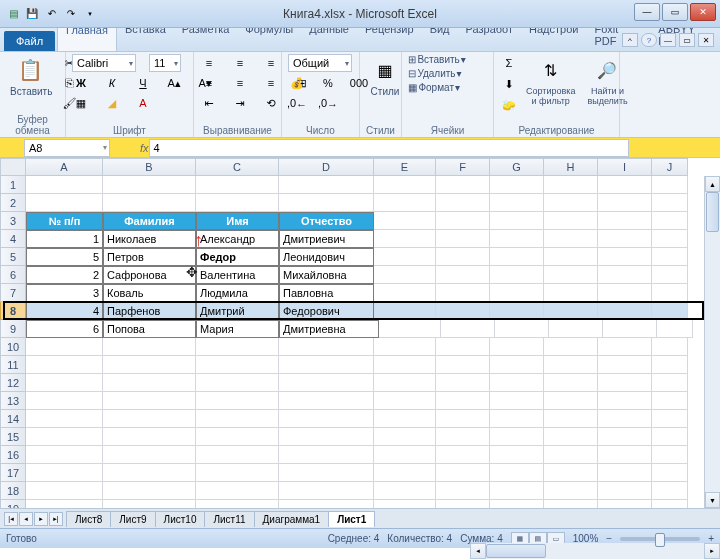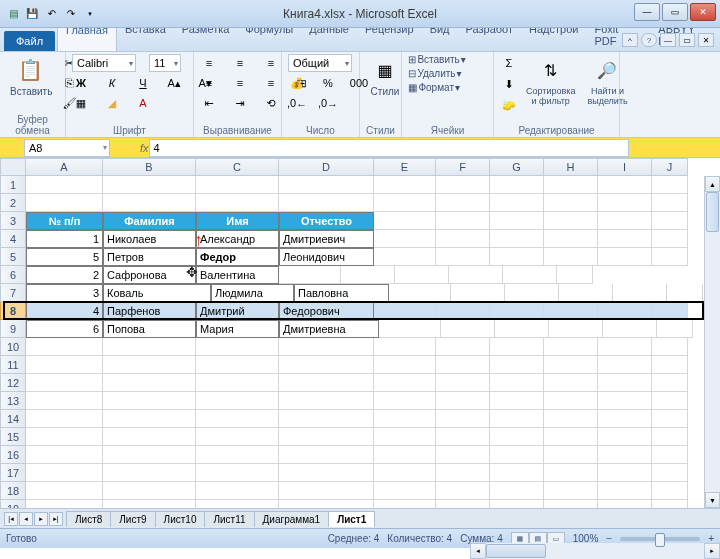--- a/index.html
+++ b/index.html
@@ -317,31 +317,32 @@
         <div class="cell" style="width: 54px;"></div>
         <div class="cell" style="width: 54px;"></div>
         <div class="cell" style="width: 54px;"></div>
         <div class="cell" style="width: 36px;"></div>
       </div>
       <div class="grid-row">
         <div class="rowhdr">6</div>
         <div class="cell tb rnum" style="width: 77px;">2</div>
         <div class="cell tb" style="width: 93px;">Сафронова</div>
         <div class="cell tb" style="width: 83px;">Валентина</div>
+        <div class="cell tb" style="width: 95px;">Михайловна</div>
         <div class="cell" style="width: 62px;"></div>
         <div class="cell" style="width: 54px;"></div>
         <div class="cell" style="width: 54px;"></div>
         <div class="cell" style="width: 54px;"></div>
         <div class="cell" style="width: 54px;"></div>
         <div class="cell" style="width: 36px;"></div>
       </div>
       <div class="grid-row">
         <div class="rowhdr">7</div>
         <div class="cell tb rnum" style="width: 77px;">3</div>
-        <div class="cell tb" style="width: 108px;">Коваль</div>
+        <div class="cell tb" style="width: 93px;">Коваль</div>
         <div class="cell tb" style="width: 83px;">Людмила</div>
         <div class="cell tb" style="width: 95px;">Павловна</div>
         <div class="cell" style="width: 62px;"></div>
         <div class="cell" style="width: 54px;"></div>
         <div class="cell" style="width: 54px;"></div>
         <div class="cell" style="width: 54px;"></div>
         <div class="cell" style="width: 54px;"></div>
         <div class="cell" style="width: 36px;"></div>
       </div>
       <div class="grid-row rowsel">

